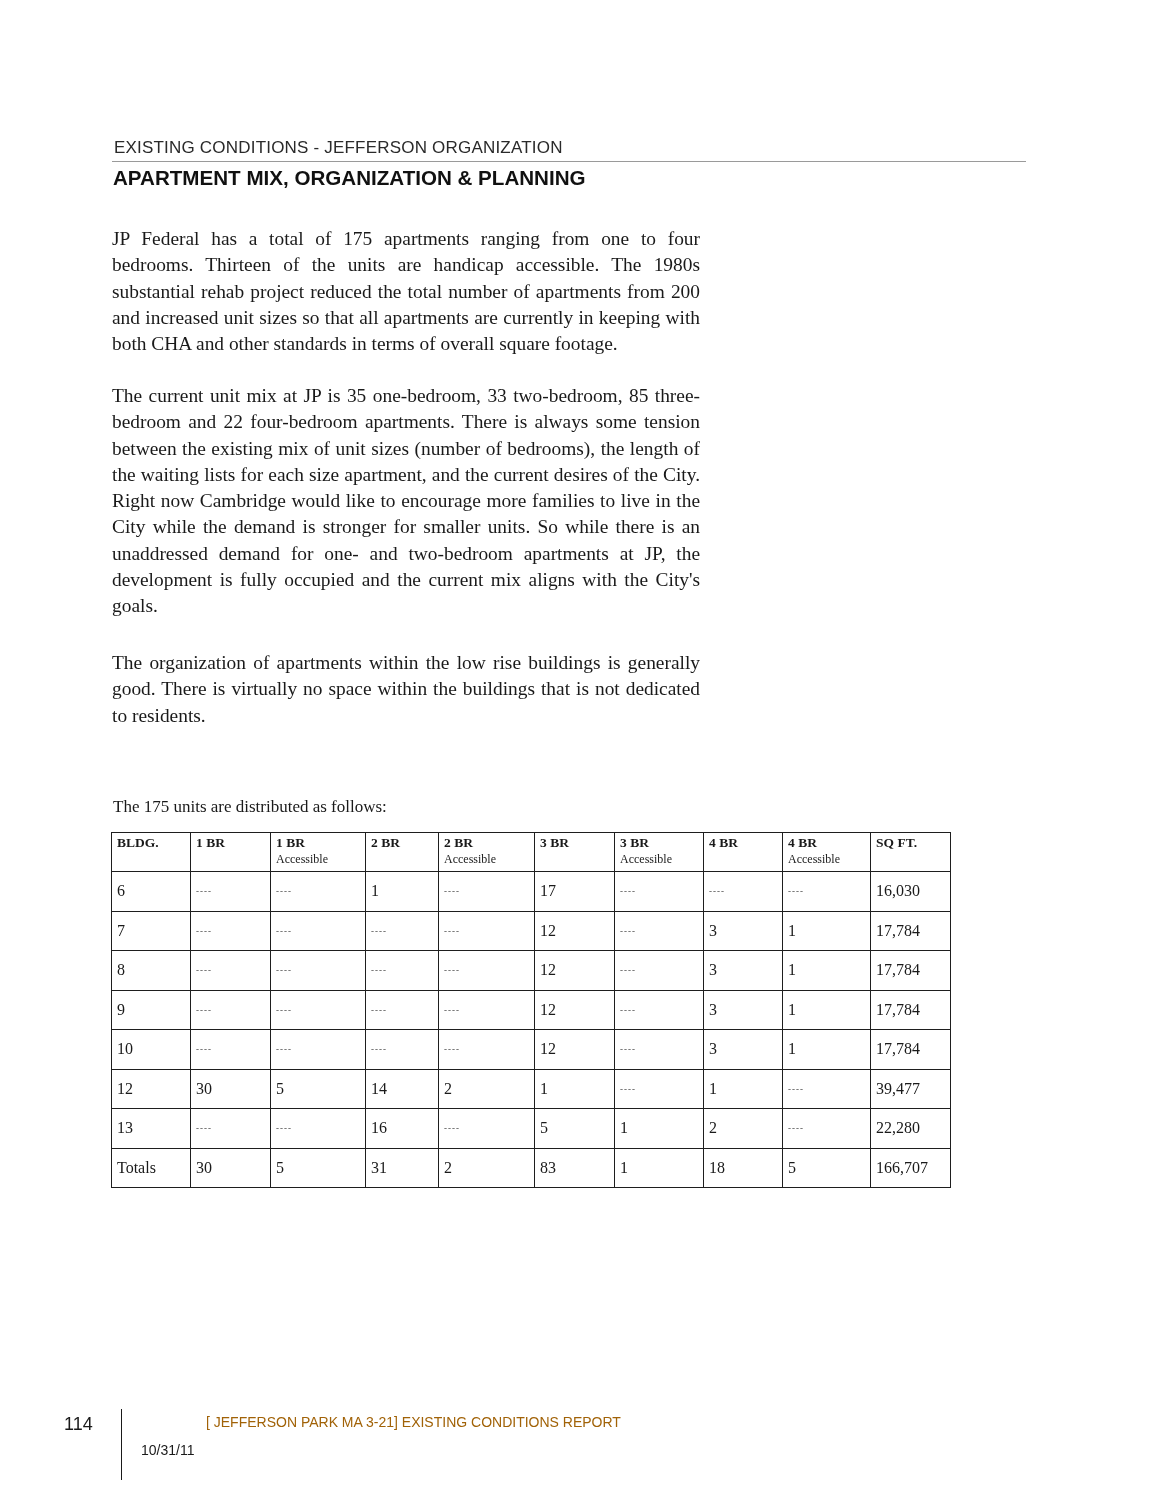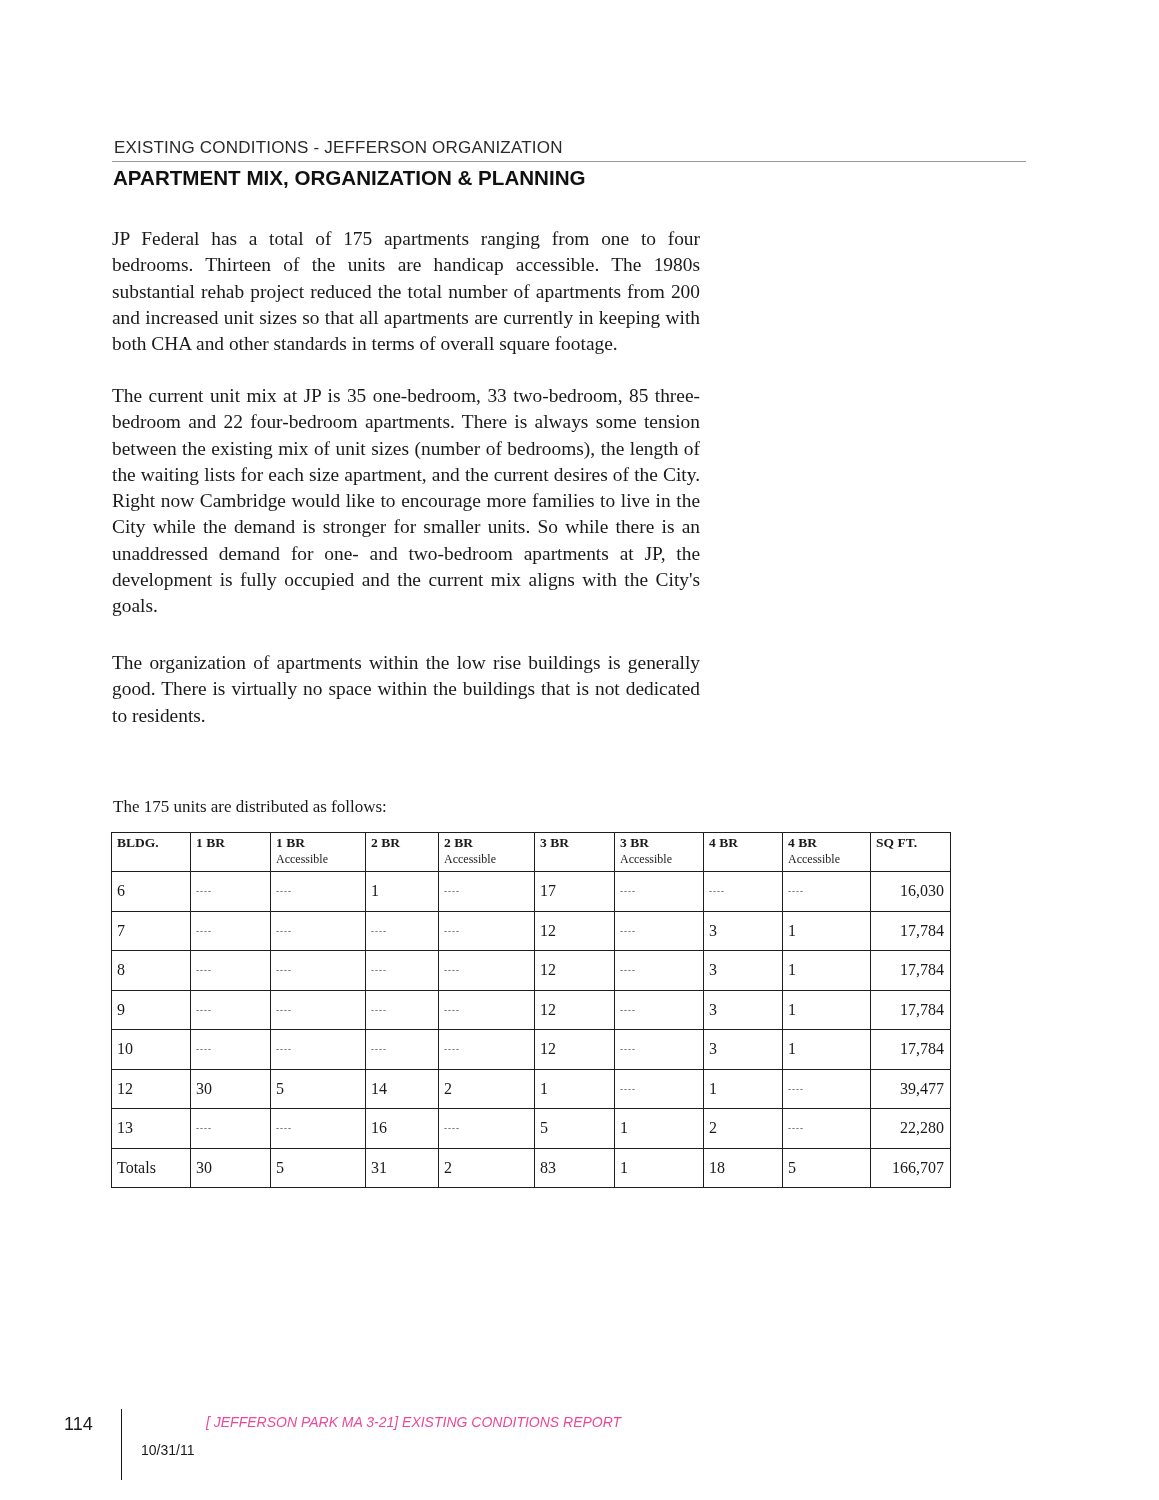--- a/index.html
+++ b/index.html
@@ -38,36 +38,36 @@
   table.units th, table.units td {
     border: 1.5px solid #1e1e1e; padding: 0 0 0 5px; text-align: left;
   }
   table.units th {
     height: 36px; vertical-align: top; font-weight: bold; font-size: 13.5px; line-height: 16px;
     padding-top: 2px;
   }
   table.units th .acc { font-weight: normal; font-size: 12px; }
   table.units td { height: 38.5px; vertical-align: middle; font-size: 16px; }
   table.units td.dash { font-size: 9px; letter-spacing: 1px; color: #333; }
-  table.units td.sqft { text-align: right; padding-right: 6px; }
+  table.units td.sqft { padding-right: 6px; }
   .footer-num {
     position: absolute; left: 64px; top: 1414px;
     font-family: "Liberation Sans", sans-serif; font-size: 18px; color: #1a1a1a;
   }
   .footer-bar {
     position: absolute; left: 121px; top: 1409px; width: 0; height: 71px;
     border-left: 1.5px solid #1a1a1a;
   }
   .footer-date {
     position: absolute; left: 141px; top: 1414px;
     font-family: "Liberation Sans", sans-serif; font-size: 14px; color: #1a1a1a; white-space: nowrap; margin-top: 28px;
   }
   .footer-title {
     position: absolute; left: 206px; top: 1414px;
-    font-family: "Liberation Sans", sans-serif; font-size: 14px; color: #ec4899; white-space: nowrap; font-style: italic;
+    font-family: "Liberation Sans", sans-serif; font-size: 14px; color: #a16207; white-space: nowrap;
   }
 </style>
 </head>
 <body>
 
 <div class="section-label">EXISTING CONDITIONS - JEFFERSON ORGANIZATION</div>
 <div class="rule"></div>
 <div class="page-title">APARTMENT MIX, ORGANIZATION &amp; PLANNING</div>
 
 <p class="body-text" id="p1">JP Federal has a total of 175 apartments ranging from one to four bedrooms. Thirteen of the units are handicap accessible. The 1980s substantial rehab project reduced the total number of apartments from 200 and increased unit sizes so that all apartments are currently in keeping with both CHA and other standards in terms of overall square footage.</p>

